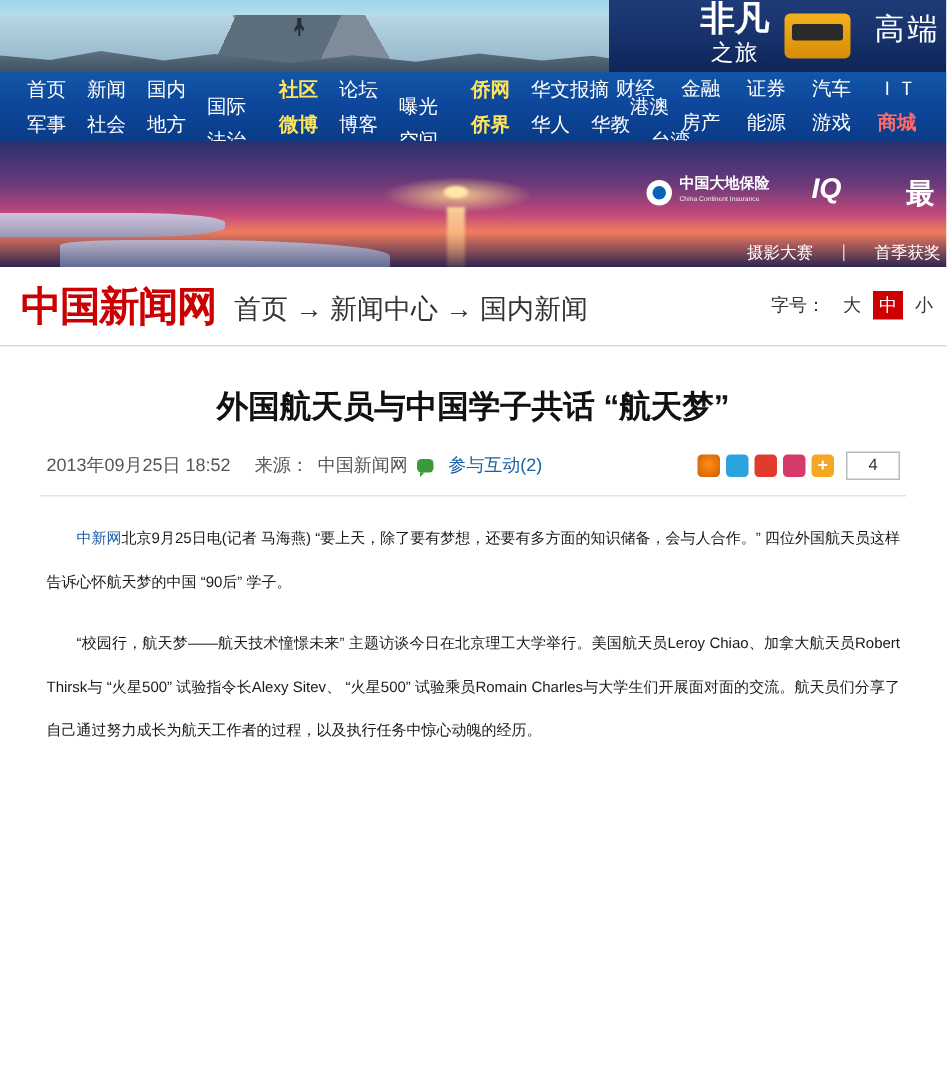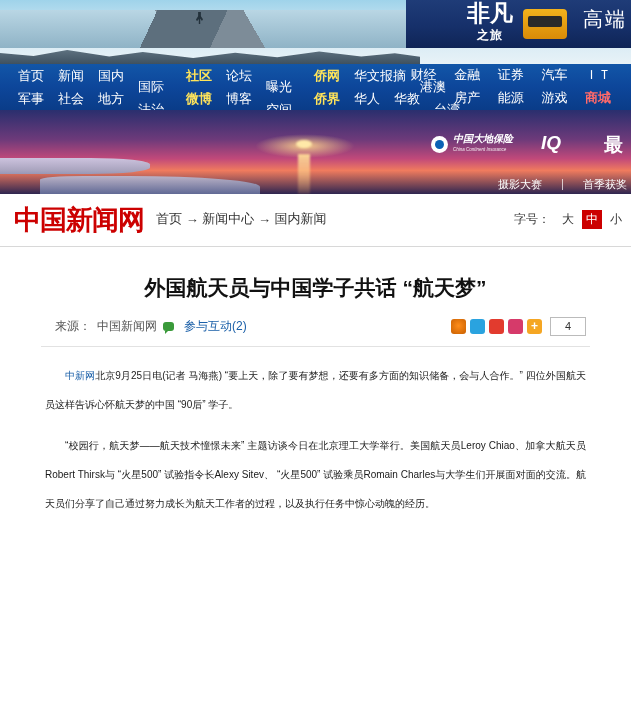--- a/index.html
+++ b/index.html
@@ -5,21 +5,21 @@
   html,body{margin:0;padding:0;}
   body{
     width:631px;height:712px;overflow:hidden;
     font-family:"Liberation Sans","DejaVu Sans",sans-serif;
     font-size:12px;color:#000;background:#fff;
   }
   .page{width:631px;height:712px;position:relative;}
 
   
   .topbanner{
-    position:relative;height:64px;width:631px;overflow:hidden;
+    position:relative;height:48px;width:631px;overflow:hidden;
     background:linear-gradient(180deg,#9fd3ea 0%,#cfe7f3 45%,#e8f2f7 100%);
   }
   .tb-mountains{
     position:absolute;left:0;top:10px;width:420px;height:38px;
     background:
       linear-gradient(115deg,transparent 0 36%,#5d6f7d 36% 52%,transparent 52%),
       linear-gradient(60deg,transparent 0 40%,#7d8c98 40% 60%,transparent 60%),
       linear-gradient(180deg,#b9d6e4,#8fb3c6);
   }
   .tb-ridge{
@@ -32,21 +32,21 @@
     clip-path:polygon(30% 0,70% 0,70% 35%,100% 60%,85% 75%,60% 55%,60% 100%,40% 100%,40% 58%,14% 78%,0 62%,30% 36%);
   }
   .tb-right{
     position:absolute;right:0;top:0;width:225px;height:48px;
     background:linear-gradient(180deg,#1f3c78 0%,#16306a 55%,#0f2556 100%);
   }
   .tb-fei{
     position:absolute;right:118px;top:2px;color:#fff;font-size:23px;font-weight:bold;
     font-family:"DejaVu Sans",sans-serif;line-height:22px;text-align:center;
   }
-  .tb-fei small{display:block;font-size:12px;font-weight:bold;letter-spacing:1px;}
+  .tb-fei small{display:block;font-size:15px;font-weight:normal;letter-spacing:1px;}
   .tb-jeep{
     position:absolute;right:64px;top:9px;width:44px;height:30px;border-radius:4px;
     background:linear-gradient(180deg,#f2b21c,#d98b08);
   }
   .tb-jeep:after{
     content:"";position:absolute;left:5px;top:7px;width:34px;height:11px;
     background:#2a2a2a;border-radius:2px;
   }
   .tb-gao{
     position:absolute;right:4px;top:6px;color:#fff;font-size:20px;font-weight:normal;
@@ -100,21 +100,21 @@
   .hero-logo{
     position:absolute;right:118px;top:24px;display:flex;align-items:center;gap:5px;color:#fff;
   }
   .hero-logo .mark{
     width:17px;height:17px;border-radius:50%;background:#fff;position:relative;
   }
   .hero-logo .mark:after{
     content:"";position:absolute;left:4px;top:4px;width:9px;height:9px;border-radius:50%;
     background:#0a62b5;
   }
-  .hero-logo .txt{line-height:10px;font-size:9px;font-style:italic;}
+  .hero-logo .txt{line-height:10px;font-size:9px;}
   .hero-logo .txt b{font-size:10px;display:block;}
   .hero-logo .txt span{display:block;font-size:5px;opacity:.9;transform:scale(.9);transform-origin:left;}
   .hero-iq{
     position:absolute;right:70px;top:22px;color:#fff;font-size:19px;font-weight:bold;font-style:italic;
   }
   .hero-zui{position:absolute;right:8px;top:22px;color:#fff;font-size:19px;font-weight:bold;}
   .hero-caption{
     position:absolute;right:0;bottom:2px;display:flex;align-items:center;gap:20px;
     color:#fff;font-size:11px;padding-right:4px;
   }
@@ -122,32 +122,32 @@
 
   
   .brandbar{
     position:relative;height:52px;width:631px;border-bottom:1px solid #d8d8d8;background:#fff;
   }
   .brand{
     position:absolute;left:14px;top:8px;font-size:27px;font-weight:bold;color:#c00;
     font-family:"DejaVu Sans",sans-serif;letter-spacing:-1px;
   }
   .crumb{
-    position:absolute;left:156px;top:16px;font-size:13px;color:#333;
+    position:absolute;left:156px;top:16px;font-size:18px;color:#333;
   }
   .crumb a{color:#333;text-decoration:none;}
   .fontsize{
     position:absolute;right:6px;top:16px;font-size:12px;color:#333;display:flex;align-items:center;gap:5px;
   }
   .fontsize .lab{margin-right:4px;}
   .fs-btn{padding:0 3px;}
   .fs-btn.cur{background:#c00;color:#fff;padding:1px 4px;}
 
   
-  .article{padding:0 41px;}
+  .article{padding:0 27px;}
   .headline{
     text-align:center;font-size:21px;font-weight:bold;color:#111;
     padding:26px 10px 0;line-height:30px;
   }
   .meta{
     display:flex;align-items:center;gap:6px;font-size:12px;color:#555;
     padding:14px 4px 10px;border-bottom:1px solid #e2e2e2;
   }
   .meta .src{margin-left:10px;}
   .meta .interact{color:#1a5fa8;text-decoration:none;display:flex;align-items:center;gap:10px;}
@@ -270,20 +270,21 @@
       <span class="fs-btn">大</span>
       <span class="fs-btn cur">中</span>
       <span class="fs-btn">小</span>
     </div>
   </div>
 
   <div class="article">
     <div class="headline">外国航天员与中国学子共话 “航天梦”</div>
 
     <div class="meta">
+      <span>2013年09月25日 18:52</span>
       <span class="src">来源：</span>
       <span>中国新闻网</span>
       <a href="#" class="interact">
         <span class="bubble"></span>
         <span>参与互动(2)</span>
       </a>
       <span class="share">
         <span class="sicon s1"></span>
         <span class="sicon s2"></span>
         <span class="sicon s3"></span>

